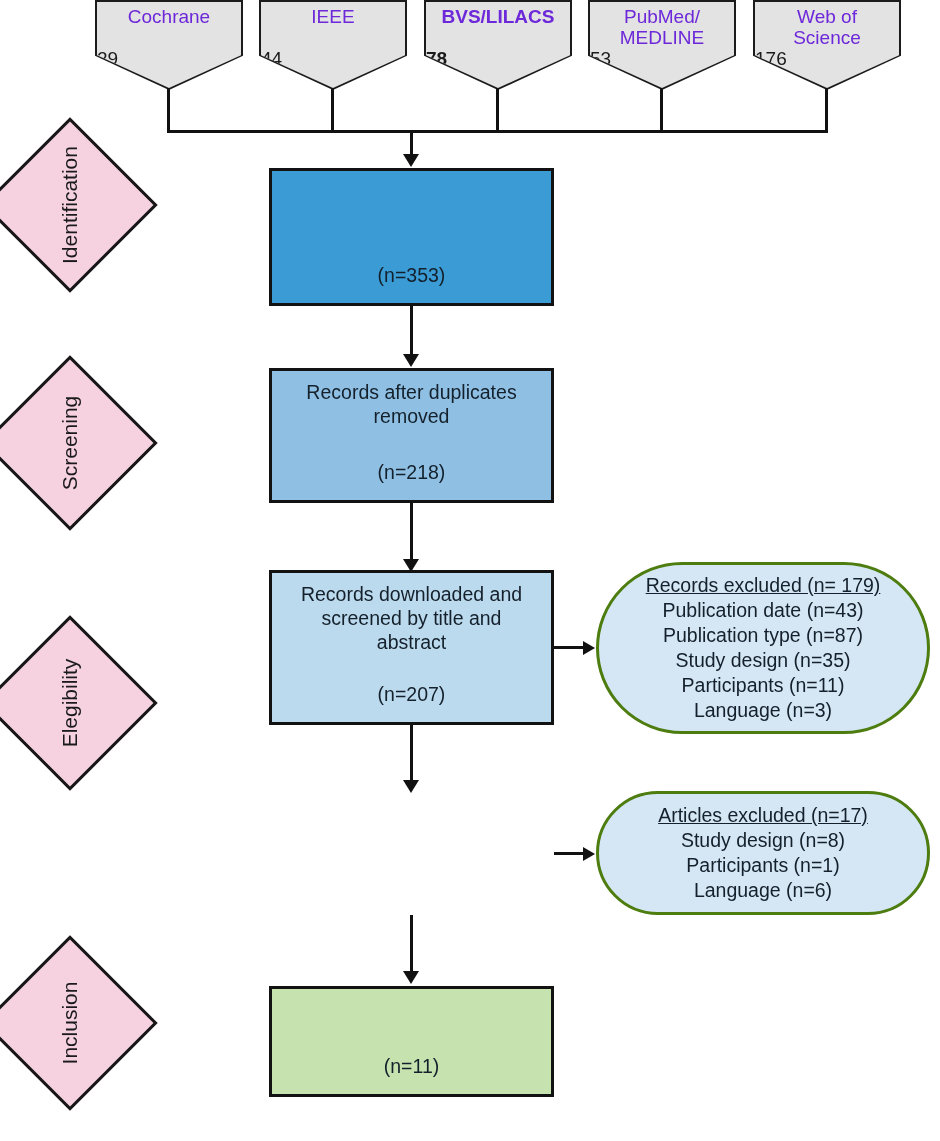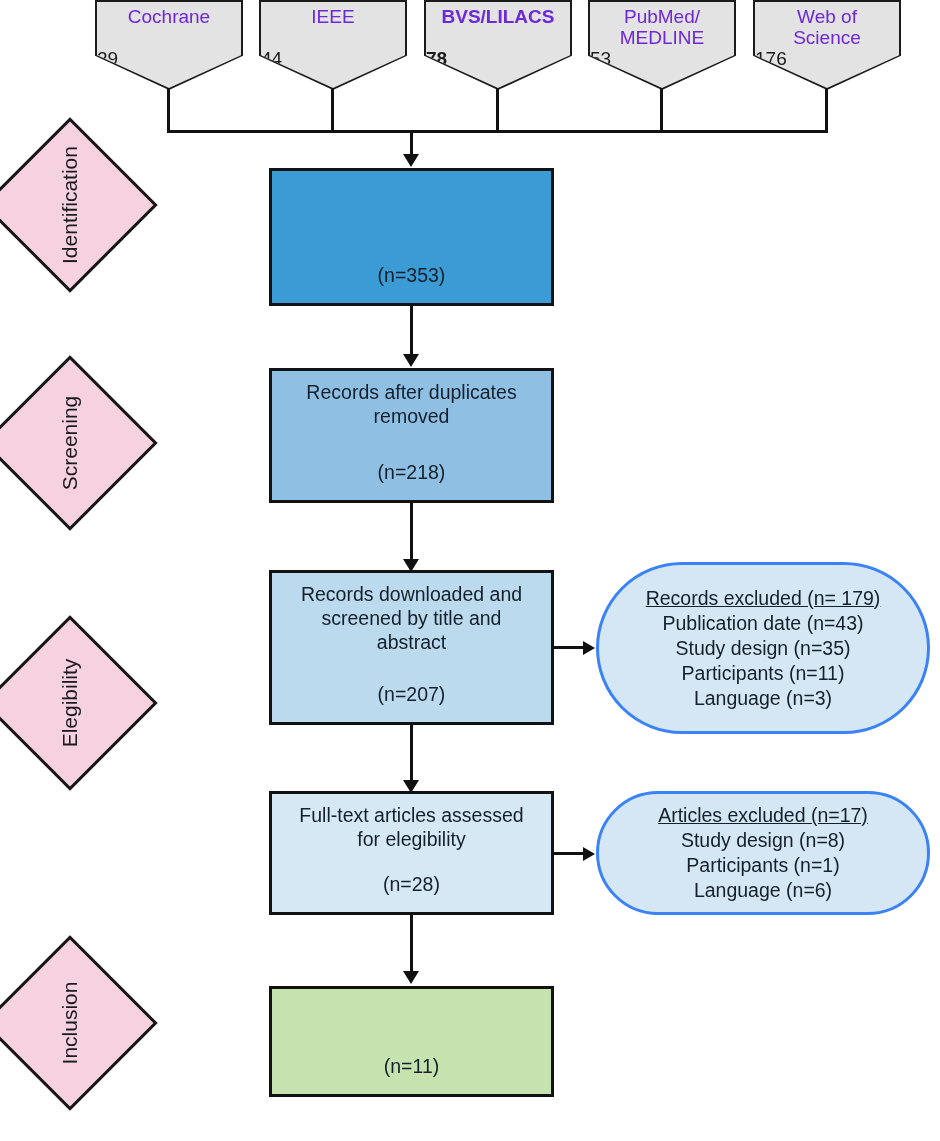--- a/index.html
+++ b/index.html
@@ -101,21 +101,21 @@
     margin-top: auto;
     margin-bottom: 10px;
   }
 
   
   .bubble {
     position: absolute;
     left: 596px;
     width: 334px;
     background: #d5e7f5;
-    border: 3px solid #3b82f6;
+    border: 3px solid #4d7c0f;
     border-radius: 90px;
     display: flex;
     flex-direction: column;
     align-items: center;
     justify-content: center;
     text-align: center;
     padding: 6px 12px;
   }
   .bubble .bhead {
     font-size: 19.5px;
@@ -230,33 +230,29 @@
 screened by title and
 abstract</div>
     <div class="fcount">(n=207)</div>
   </div>
   <div class="hline" style="left:554px;top:646px;width:32px;"></div>
   <div class="arrow-right" style="left:583px;top:641px;"></div>
 
   <div class="bubble" style="top:562px;height:172px;">
     <div class="bhead">Records excluded (n= 179)</div>
     <div class="brow">Publication date (n=43)</div>
+    <div class="brow">Publication type (n=87)</div>
     <div class="brow">Study design (n=35)</div>
     <div class="brow">Participants (n=11)</div>
     <div class="brow">Language (n=3)</div>
   </div>
 
   <div class="vline" style="left:410px;top:725px;height:57px;"></div>
   <div class="arrow-down" style="left:403px;top:780px;"></div>
 
-  <div class="fbox" style="top:791px;height:124px;background:#d7e8f5;">
-    <div class="ftitle">Full-text articles assessed
-for elegibility</div>
-    <div class="fcount">(n=28)</div>
-  </div>
   <div class="hline" style="left:554px;top:852px;width:32px;"></div>
   <div class="arrow-right" style="left:583px;top:847px;"></div>
 
   <div class="bubble" style="top:791px;height:124px;">
     <div class="bhead">Articles excluded (n=17)</div>
     <div class="brow">Study design (n=8)</div>
     <div class="brow">Participants (n=1)</div>
     <div class="brow">Language (n=6)</div>
   </div>
 

